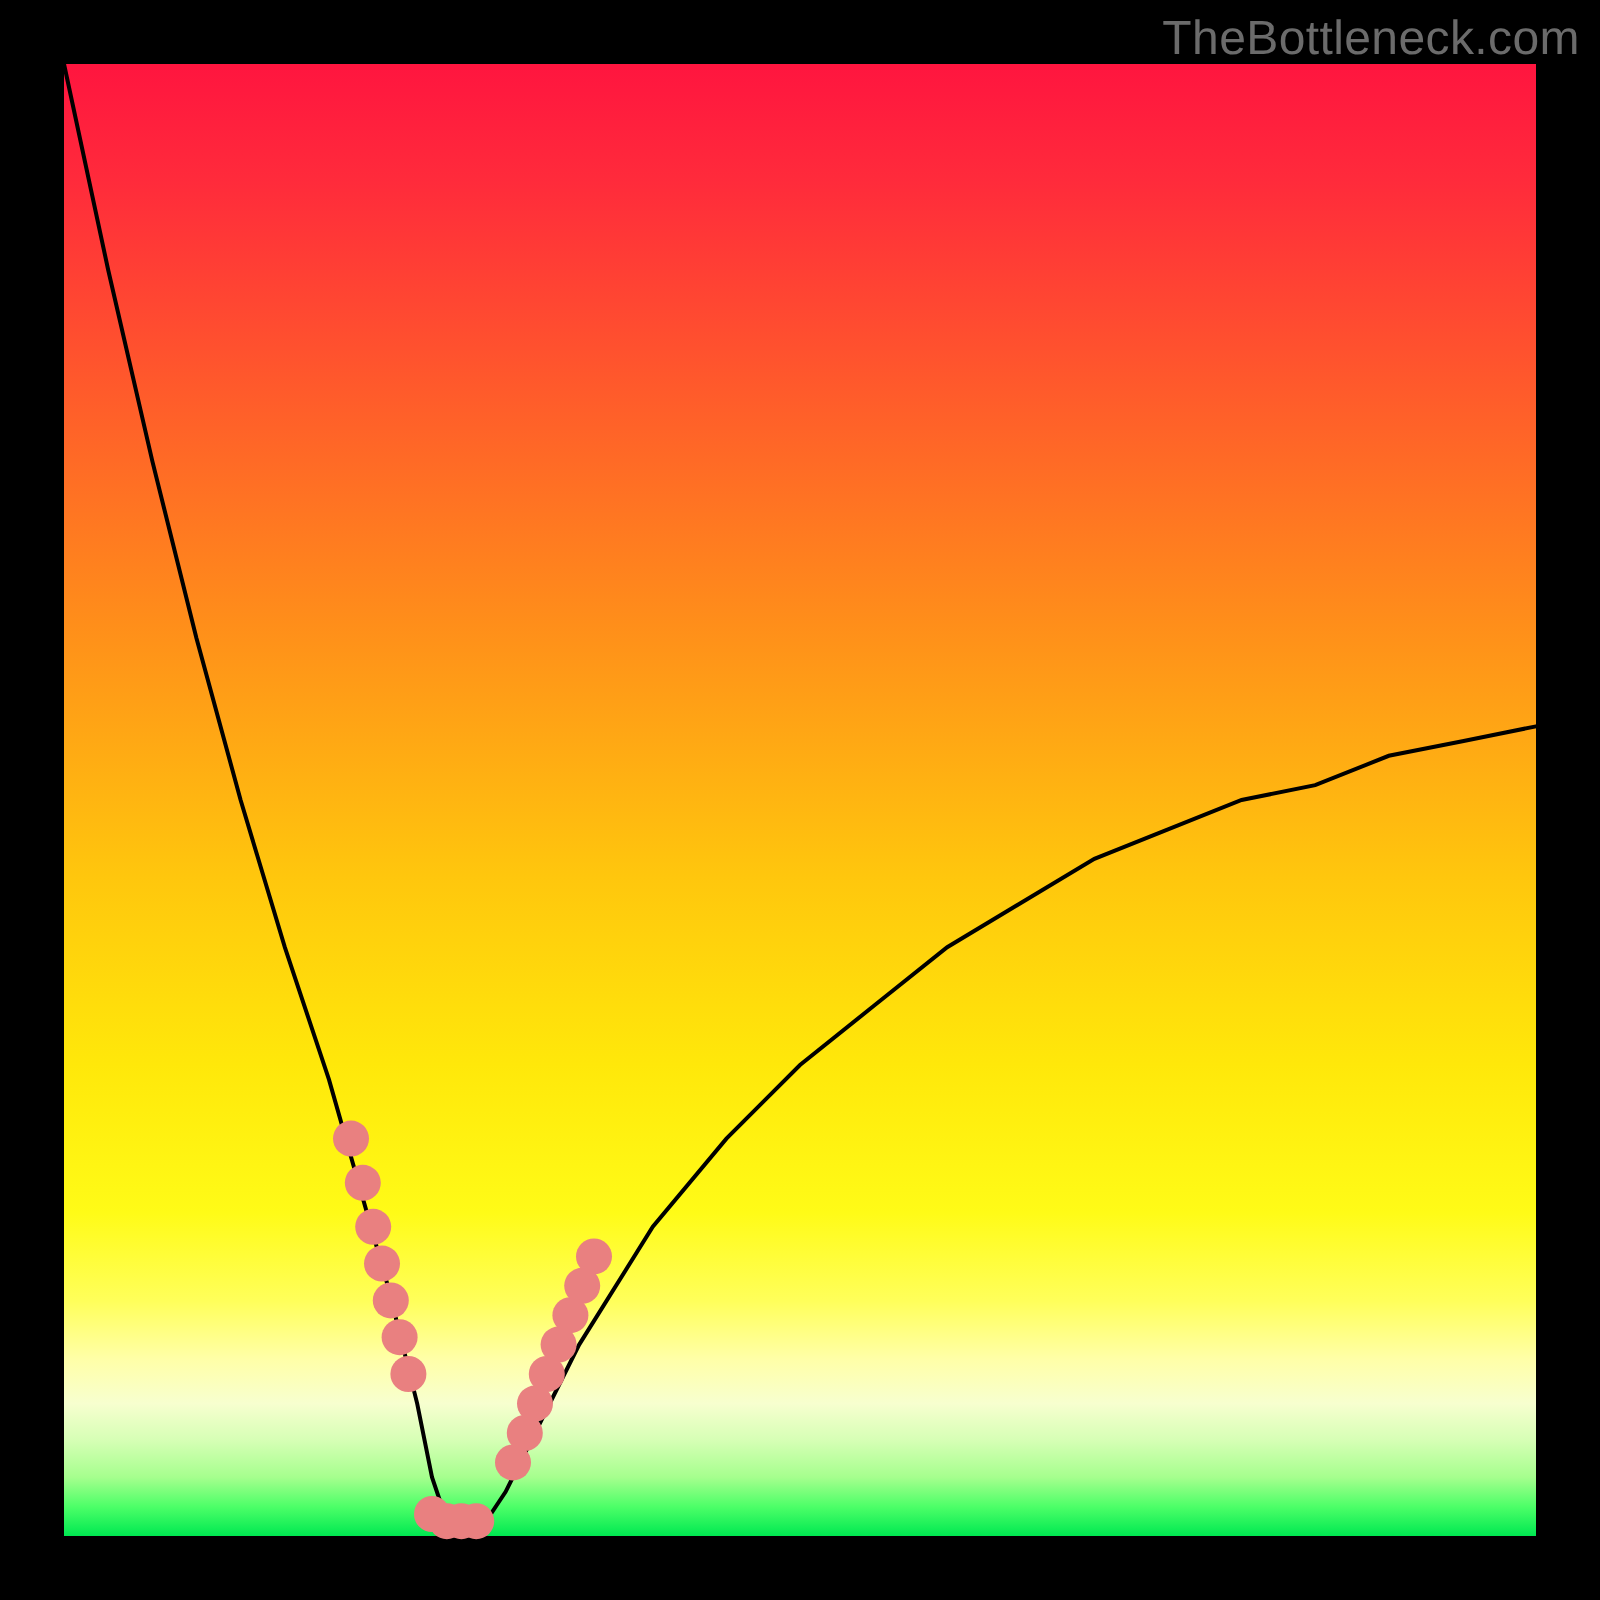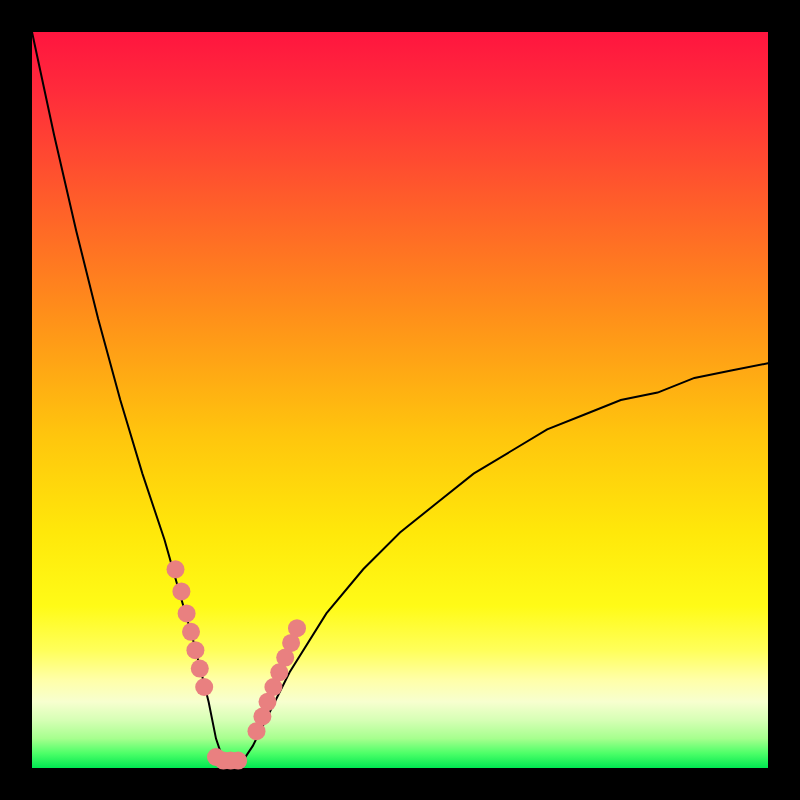--- a/index.html
+++ b/index.html
@@ -65,20 +65,21 @@
   }
   .dot {
     fill: #e98080;
     stroke: none;
   }
 </style>
 </head>
 <body>
 
 <div class="stage">
+  <div class="watermark">TheBottleneck.com</div>
 
   <div class="plot-area">
     <svg class="curve-layer" viewBox="0 0 736 736">
       <path id="main-curve" class="curve" d="M0.0 0.0 L22.1 103.0 L44.2 198.7 L66.2 287.0 L88.3 368.0 L110.4 441.6 L132.5 507.8 L147.2 559.4 L161.9 610.9 L176.6 669.8 L184.0 706.6 L191.4 728.6 L198.7 736.0 L206.1 736.0 L220.8 713.9 L235.5 684.5 L257.6 640.3 L294.4 581.4 L331.2 537.3 L368.0 500.5 L404.8 471.0 L441.6 441.6 L478.4 419.5 L515.2 397.4 L552.0 382.7 L588.8 368.0 L625.6 360.6 L662.4 345.9 L699.2 338.6 L736.0 331.2"></path>
       <g id="dot-group">
           <circle cx="143.5" cy="537.3" r="9" class="dot" fill="#e98080"></circle>
           <circle cx="149.4" cy="559.4" r="9" class="dot" fill="#e98080"></circle>
           <circle cx="154.6" cy="581.4" r="9" class="dot" fill="#e98080"></circle>
           <circle cx="159.0" cy="599.8" r="9" class="dot" fill="#e98080"></circle>
           <circle cx="163.4" cy="618.2" r="9" class="dot" fill="#e98080"></circle>

